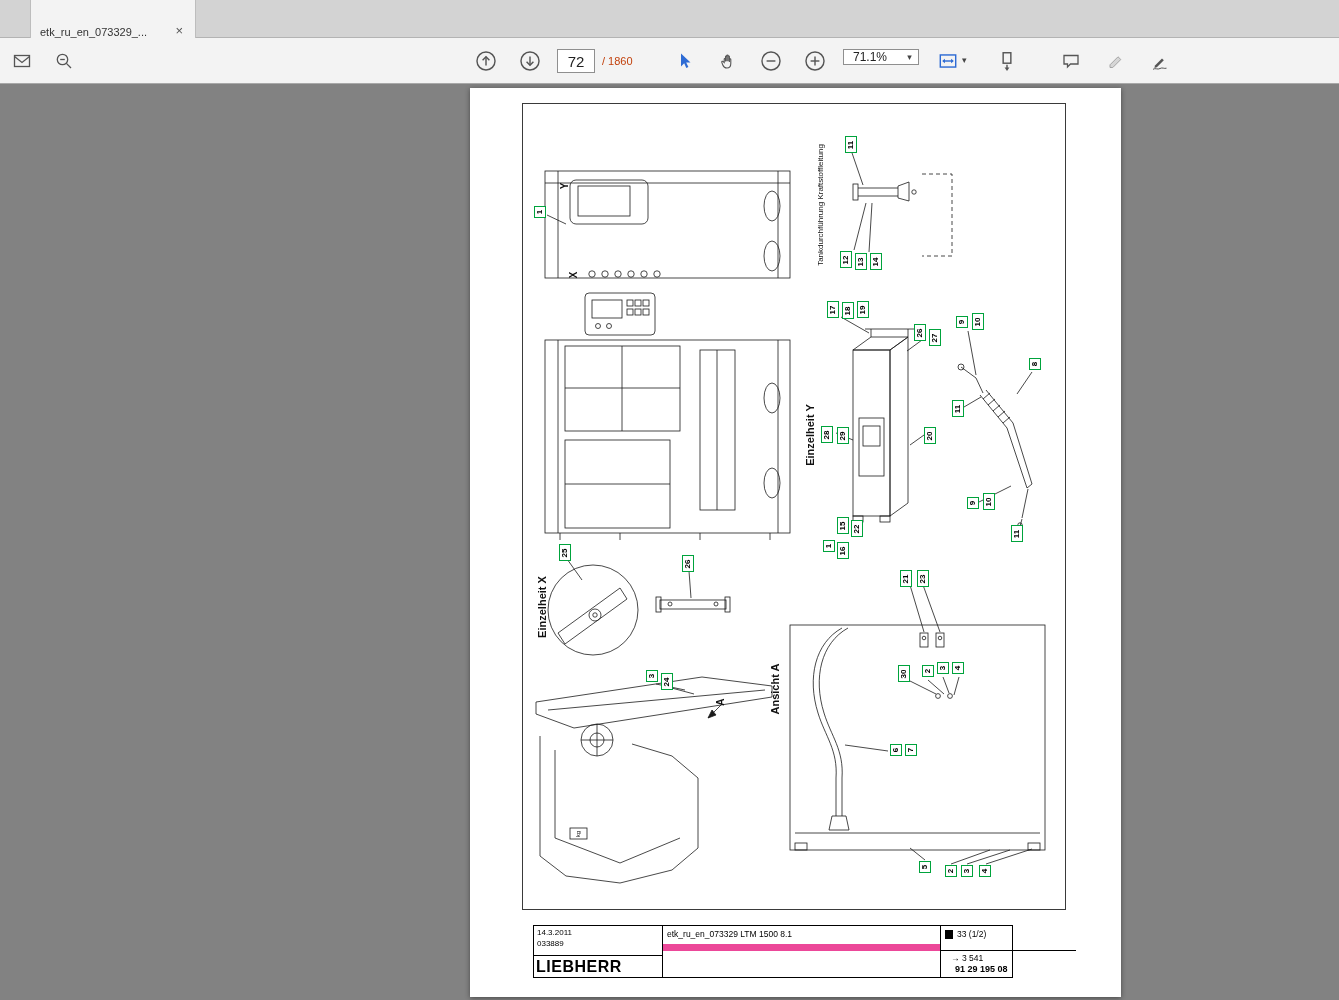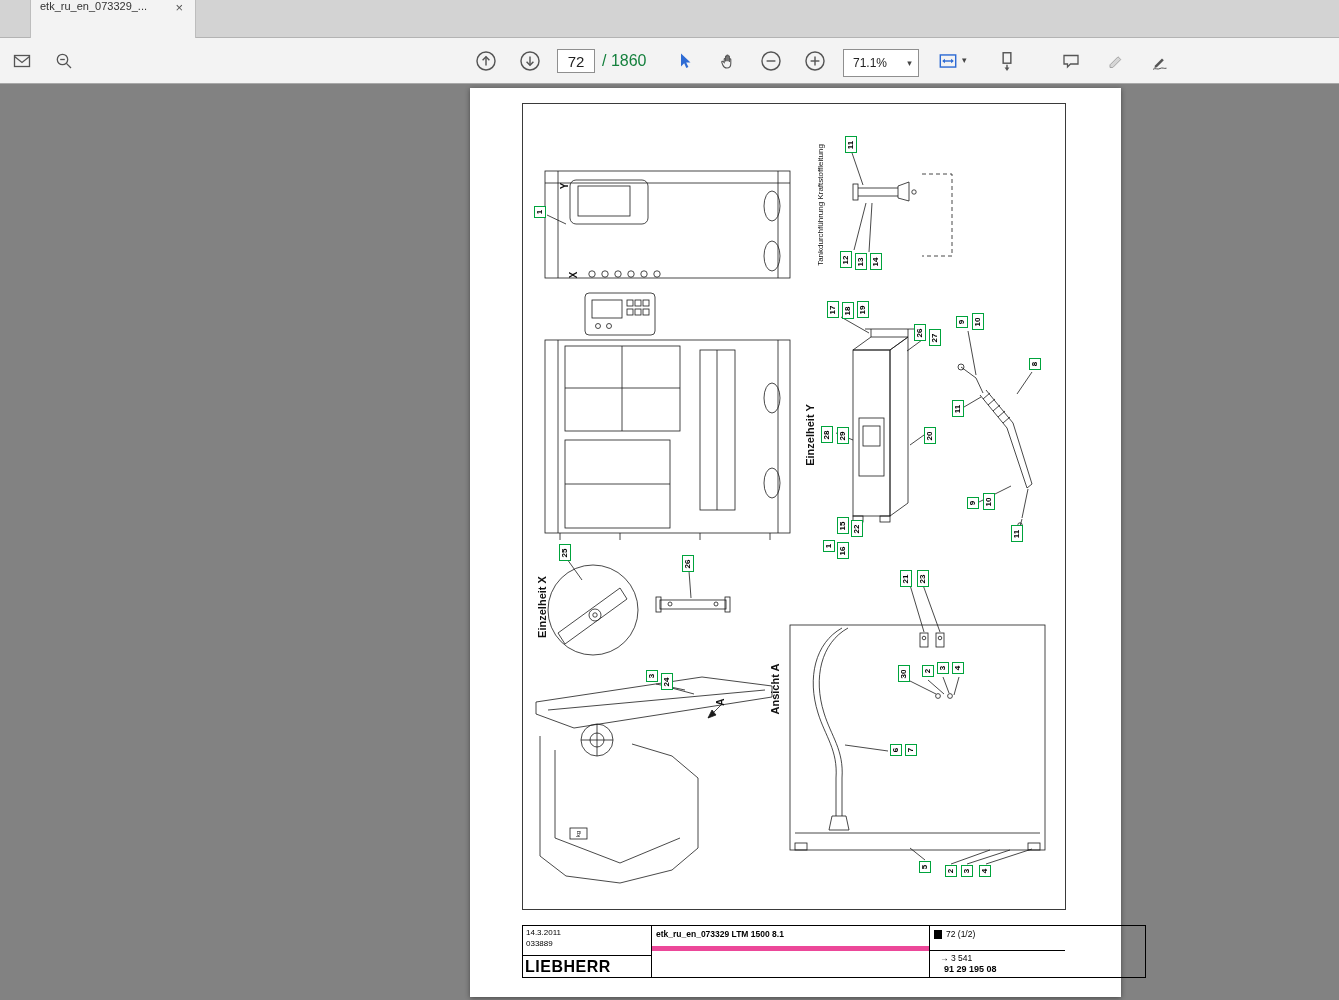--- a/index.html
+++ b/index.html
@@ -2,31 +2,31 @@
 <html><head>
 <meta charset="utf-8">
 <style>
   *{margin:0;padding:0;box-sizing:border-box}
   html,body{width:1339px;height:1000px;overflow:hidden}
   body{font-family:"Liberation Sans",sans-serif;background:#828282}
   .app{position:relative;width:1339px;height:1000px}
 
   
   .tabbar{position:absolute;top:0;left:0;right:0;height:38px;background:#d3d3d3;border-bottom:1px solid #b3b3b3}
-  .tab{position:absolute;left:30px;top:0;width:166px;height:38px;background:#f3f3f3;border-left:1px solid #bdbdbd;border-right:1px solid #bdbdbd;display:flex;align-items:flex-start;gap:6px;padding:0 9px;cursor:default}
+  .tab{position:absolute;left:30px;top:0;width:166px;height:38px;background:#f3f3f3;border-left:1px solid #bdbdbd;border-right:1px solid #bdbdbd;display:flex;align-items:flex-end;gap:6px;padding:0 9px;cursor:default}
   .tab-title{flex:1;font-size:11px;color:#333;white-space:nowrap;overflow:hidden}
   .tab-close{font-size:13px;color:#555;line-height:1;padding:1px 3px}
 
   
   .toolbar{position:absolute;top:38px;left:0;right:0;height:46px;background:#f3f3f3;border-bottom:1px solid #a8a8a8}
   .tbtn{position:absolute;top:8px;width:32px;height:30px;display:flex;align-items:center;justify-content:center;border-radius:3px}
   .tbtn svg{display:block}
   .page-input{position:absolute;left:557px;top:11px;width:38px;height:24px;border:1px solid #8f8f8f;background:#fff;text-align:center;font-size:15px;color:#222;font-family:"Liberation Sans",sans-serif}
-  .page-total{position:absolute;left:602px;top:0;height:34px;line-height:46px;font-size:16px;color:#15803d}
-  .zoom-box{position:absolute;left:843px;top:11px;width:76px;height:28px;border:1px solid #8f8f8f;background:#fff;display:flex;align-items:center;font-size:12px;color:#222}
+  .page-total{position:absolute;left:602px;top:0;height:34px;line-height:46px;font-size:11px;color:#c2410c}
+  .zoom-box{position:absolute;left:843px;top:11px;width:76px;height:16px;border:1px solid #8f8f8f;background:#fff;display:flex;align-items:center;font-size:12px;color:#222}
   .zoom-box .zv{flex:1;padding-left:9px}
   .zoom-box .caret{width:17px;text-align:center;font-size:9px;color:#444}
   .fit-caret{position:absolute;left:962px;top:17px;font-size:9px;color:#444}
 
   
   .viewer{position:absolute;top:85px;left:0;right:0;bottom:0;background:#828282}
   .pdf-page{position:absolute;left:470px;top:3px;width:651px;height:909px;background:#fff;box-shadow:0 1px 5px rgba(0,0,0,.45)}
   .drawing-area{position:absolute;left:52px;top:15px;width:544px;height:807px;border:1px solid #3a3a3a}
   .art{position:absolute;left:0;top:0;width:651px;height:909px;pointer-events:none}
 
@@ -36,26 +36,26 @@
   .lbl-b{font-size:11px;font-weight:bold}
   .lbl-ax{font-size:10px;font-weight:bold}
   .lbl-kg{font-size:6px}
 
   
   .callout{position:absolute;width:12px;height:12px;background:#fff;border:1.3px solid #00a33c;display:flex;align-items:center;justify-content:center;z-index:4}
   .callout.two{height:17px}
   .callout span{transform:rotate(-90deg);font-size:8px;font-weight:bold;color:#000;line-height:1}
 
   
-  .titleblock{position:absolute;left:52px;top:837px;width:624px;height:53px;border:1px solid #000;display:grid;grid-template-columns:129px 278px 135px;font-size:8.5px;color:#000}
+  .titleblock{position:absolute;left:63px;top:837px;width:480px;height:53px;border:1px solid #000;display:grid;grid-template-columns:129px 278px 135px;font-size:8.5px;color:#000}
   .tb-col{border-right:1px solid #000;position:relative}
   .tb-col:last-child{border-right:none}
   .tb-dates{height:30px;padding:2px 3px;font-size:8px;line-height:1.35;border-bottom:1px solid #000}
   .tb-logo{height:21px;display:flex;align-items:center;padding-left:2px;font-size:16px;font-weight:900;letter-spacing:.5px;transform-origin:left center;transform:scaleY(1.08)}
-  .tb-docid{height:25px;padding:3px 4px;font-weight:bold;border-bottom:5px solid #ec4899}
+  .tb-docid{height:25px;padding:3px 4px;font-weight:normal;border-bottom:7px solid #ec4899}
   .tb-titles{padding:2px 4px;font-weight:bold;line-height:1.35;font-size:8.3px}
   .tb-row1{height:25px;display:flex;align-items:flex-start;gap:4px;padding:3px 4px;border-bottom:1px solid #000}
   .tb-pageicon{width:8px;height:9px;background:#000;display:inline-block;margin-top:1px}
   .tb-ref{padding:2px 4px 0 10px}
   .tb-partno{padding:1px 4px 0 14px;font-weight:bold;font-size:9px}
 </style>
 </head>
 <body>
 
 <div class="app">
@@ -359,21 +359,21 @@
             <div>033889</div>
           </div>
           <div class="tb-logo">LIEBHERR</div>
         </div>
         <div class="tb-col">
           <div class="tb-docid">etk_ru_en_073329 LTM 1500 8.1</div>
         </div>
         <div class="tb-col">
           <div class="tb-row1">
             <span class="tb-pageicon"></span>
-            <span>72 (1/2)</span>
+            <span>33 (1/2)</span>
           </div>
           <div class="tb-ref">
             <span>→</span>
             <span>3 541</span>
           </div>
           <div class="tb-partno">91 29 195 08</div>
         </div>
       </div>
 
     <div class="callout two" style="left: 375px; top: 48px;">

